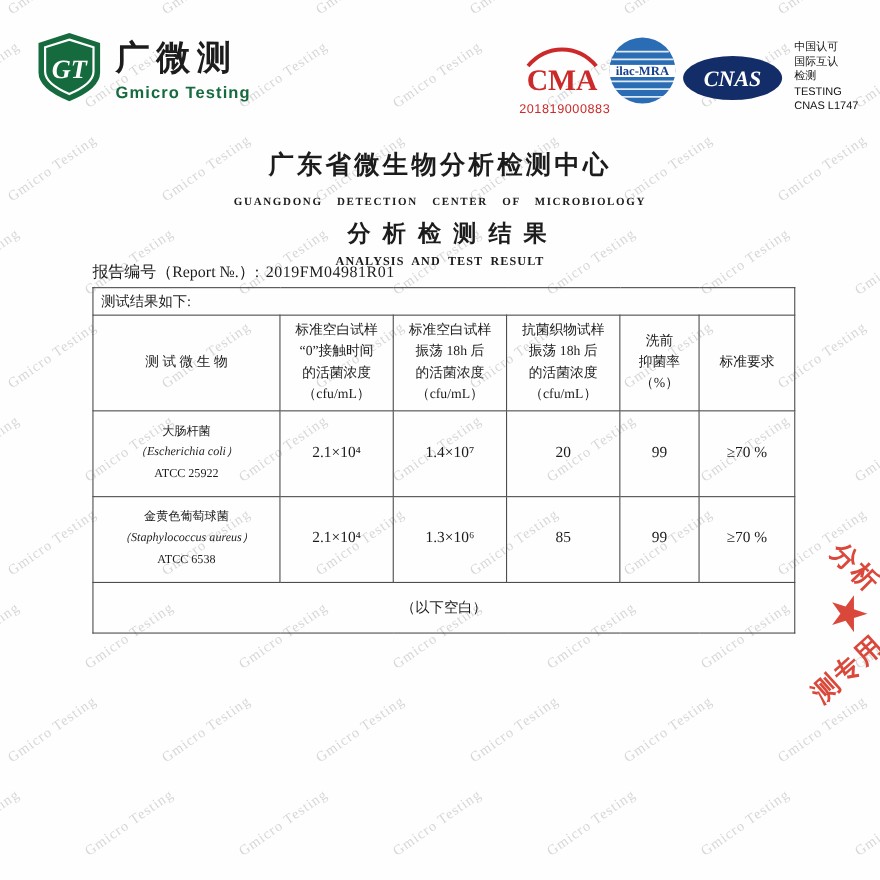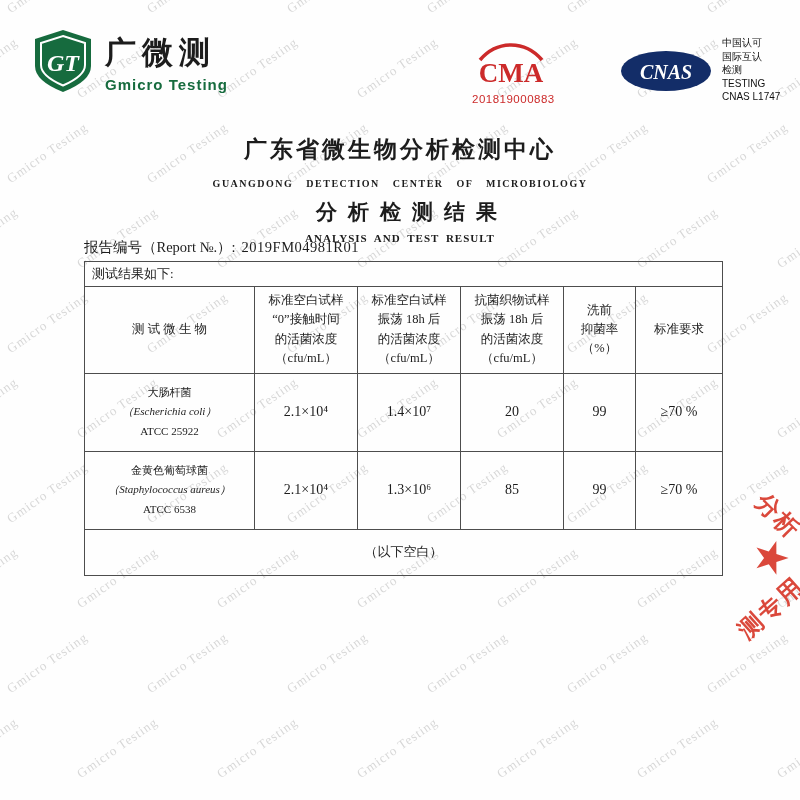--- a/index.html
+++ b/index.html
@@ -137,20 +137,34 @@
     </div>
 
     <div class="cma-block">
       <svg width="74" height="48" viewBox="0 0 74 48">
         <path d="M6 20 C23 0 51 0 68 20" stroke="#cc2a2a" stroke-width="3.5" fill="none"></path>
         <text x="37" y="42" font-size="27" font-weight="bold" fill="#cc2a2a" text-anchor="middle">CMA</text>
       </svg>
       <div class="cma-number">201819000883</div>
     </div>
 
+    <div class="ilac-block">
+      <svg width="64" height="64" viewBox="0 0 64 64">
+        <circle cx="32" cy="32" r="30" fill="#2a6db5"></circle>
+        <g stroke="#ffffff" stroke-width="1.6" opacity="0.85">
+          <line x1="8" y1="15" x2="56" y2="15"></line>
+          <line x1="4" y1="22" x2="60" y2="22"></line>
+          <line x1="3" y1="42" x2="61" y2="42"></line>
+          <line x1="6" y1="49" x2="58" y2="49"></line>
+          <line x1="12" y1="56" x2="52" y2="56"></line>
+        </g>
+        <rect x="2" y="27" width="60" height="11" fill="#ffffff"></rect>
+        <text x="32" y="36" font-size="11.5" font-weight="bold" fill="#17408f" text-anchor="middle">ilac-MRA</text>
+      </svg>
+    </div>
 
     <div class="cnas-block">
       <svg width="92" height="42" viewBox="0 0 92 42">
         <ellipse cx="46" cy="21" rx="45" ry="20" fill="#132d68"></ellipse>
         <text x="46" y="28.5" font-size="20" font-weight="bold" font-style="italic" fill="#ffffff" text-anchor="middle">CNAS</text>
       </svg>
     </div>
 
     <div class="accred-block">中国认可
 国际互认

